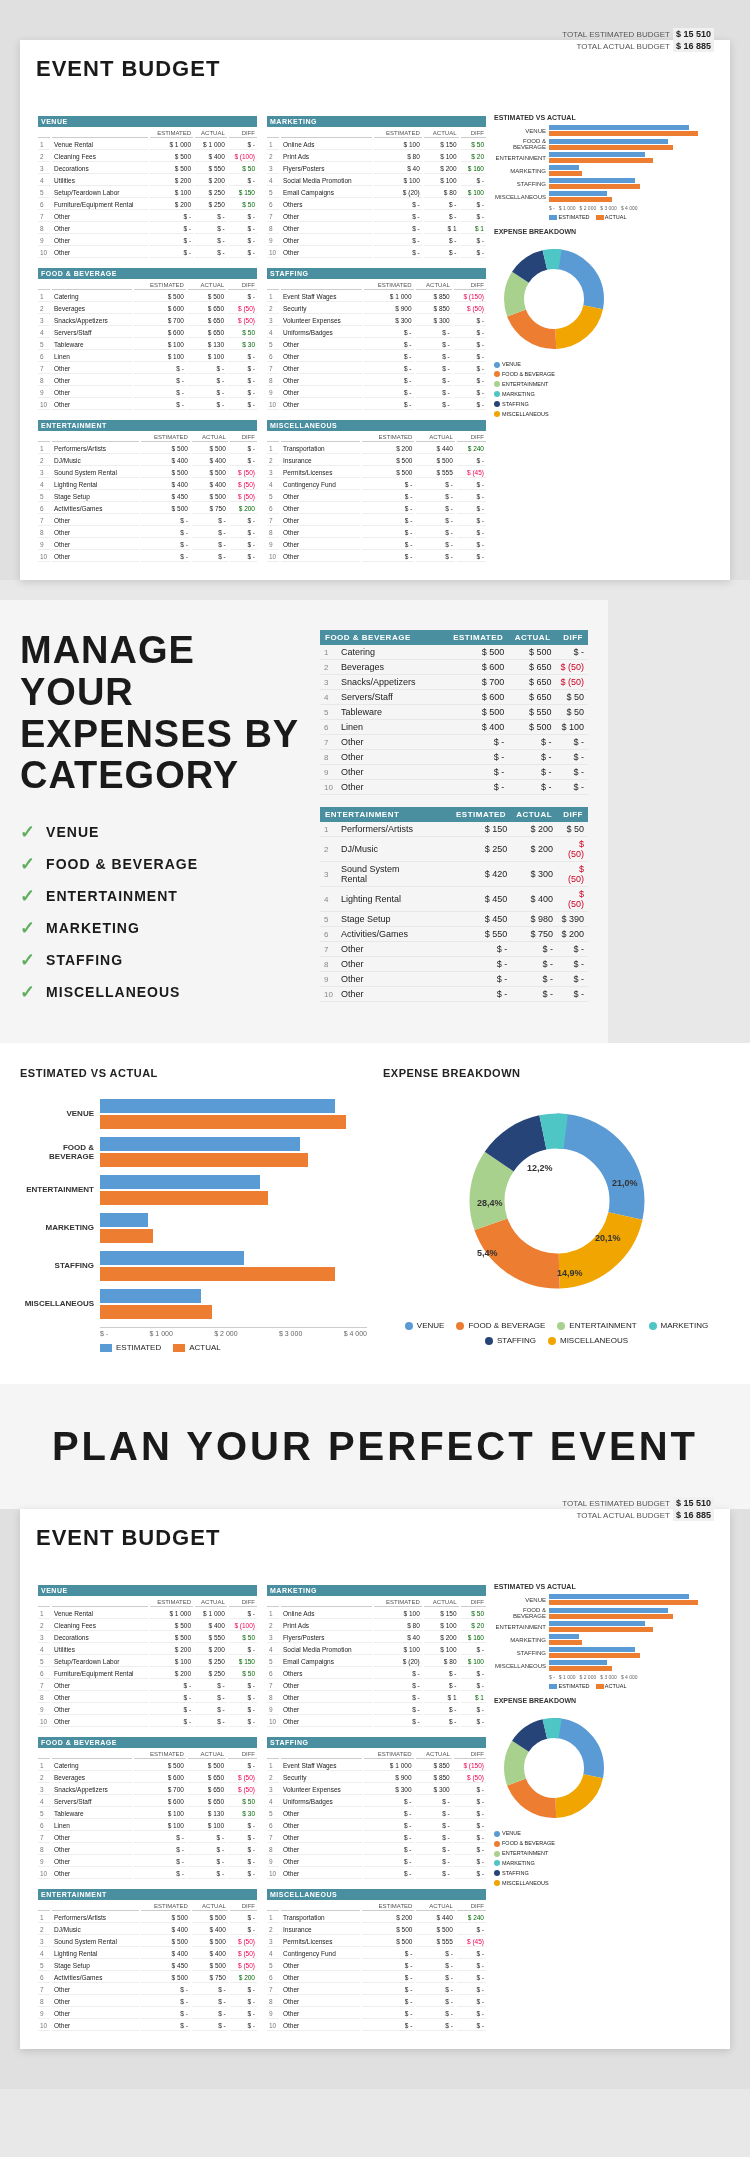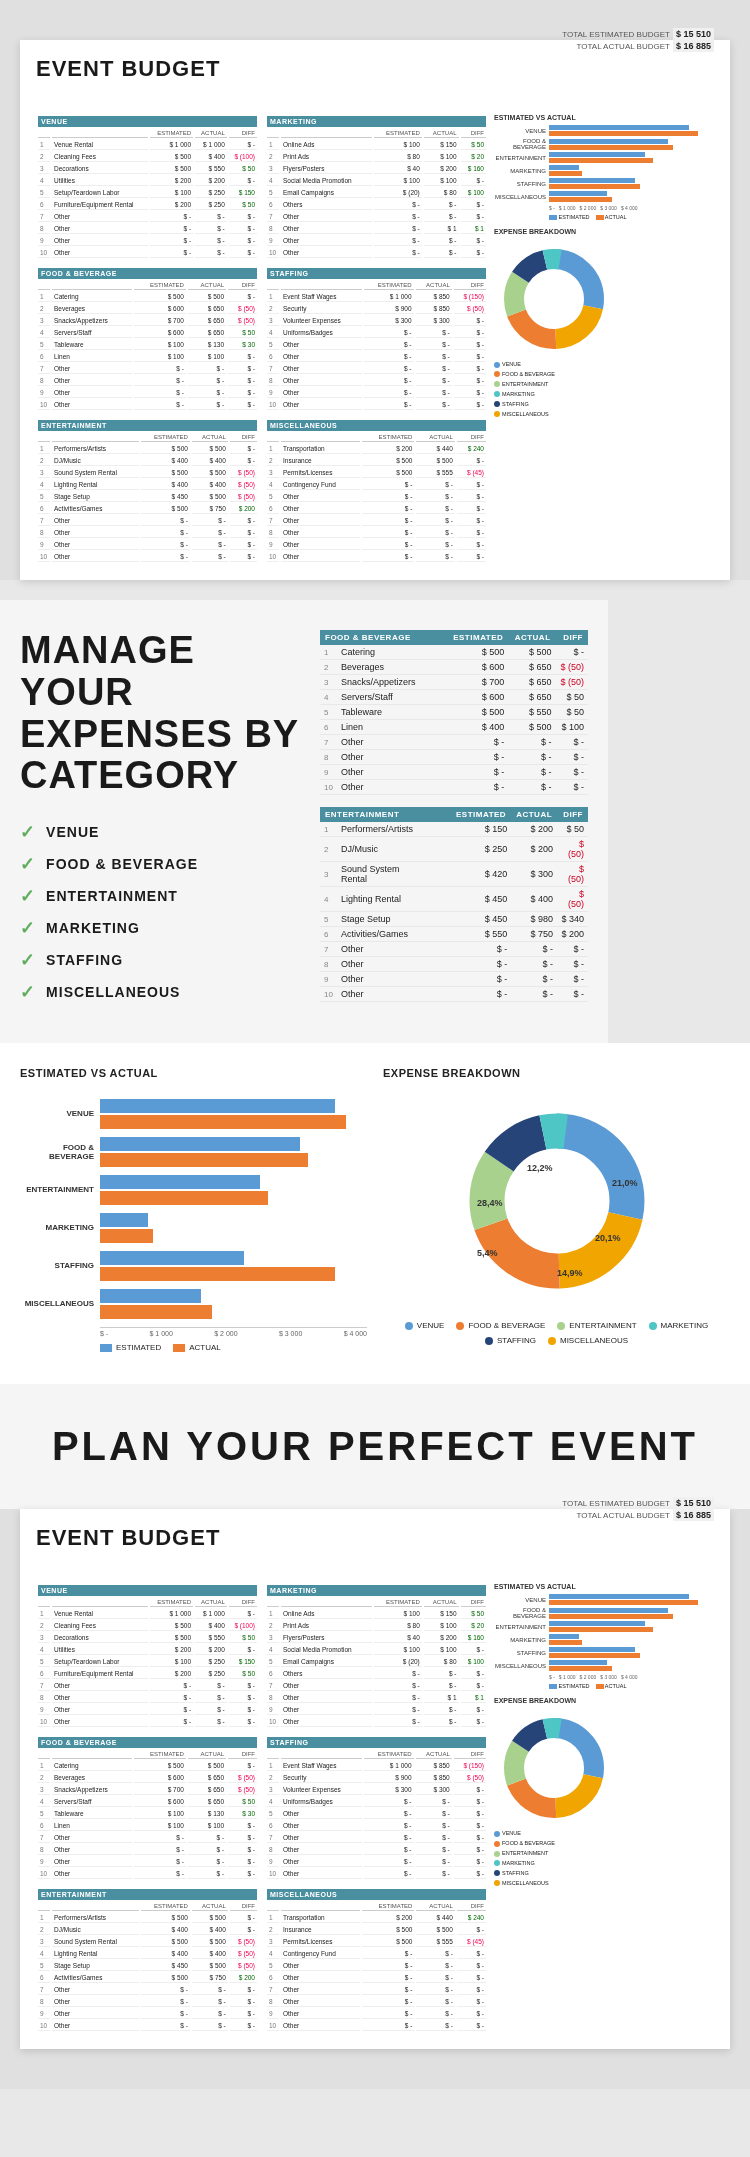--- a/index.html
+++ b/index.html
@@ -1195,21 +1195,21 @@
               <td class="neg">$ (50)</td>
             </tr>
         <tr class="ft-row">
               <td>5</td>
               <td style="text-align:left">Stage Setup</td>
               <td></td>
               <td></td>
               <td></td>
               <td>$ 450</td>
               <td>$ 980</td>
-              <td>$ 340</td>
+              <td>$ 390</td>
             </tr>
         <tr class="ft-row">
               <td>6</td>
               <td style="text-align:left">Activities/Games</td>
               <td></td>
               <td></td>
               <td></td>
               <td>$ 550</td>
               <td>$ 750</td>
               <td>$ 200</td>

